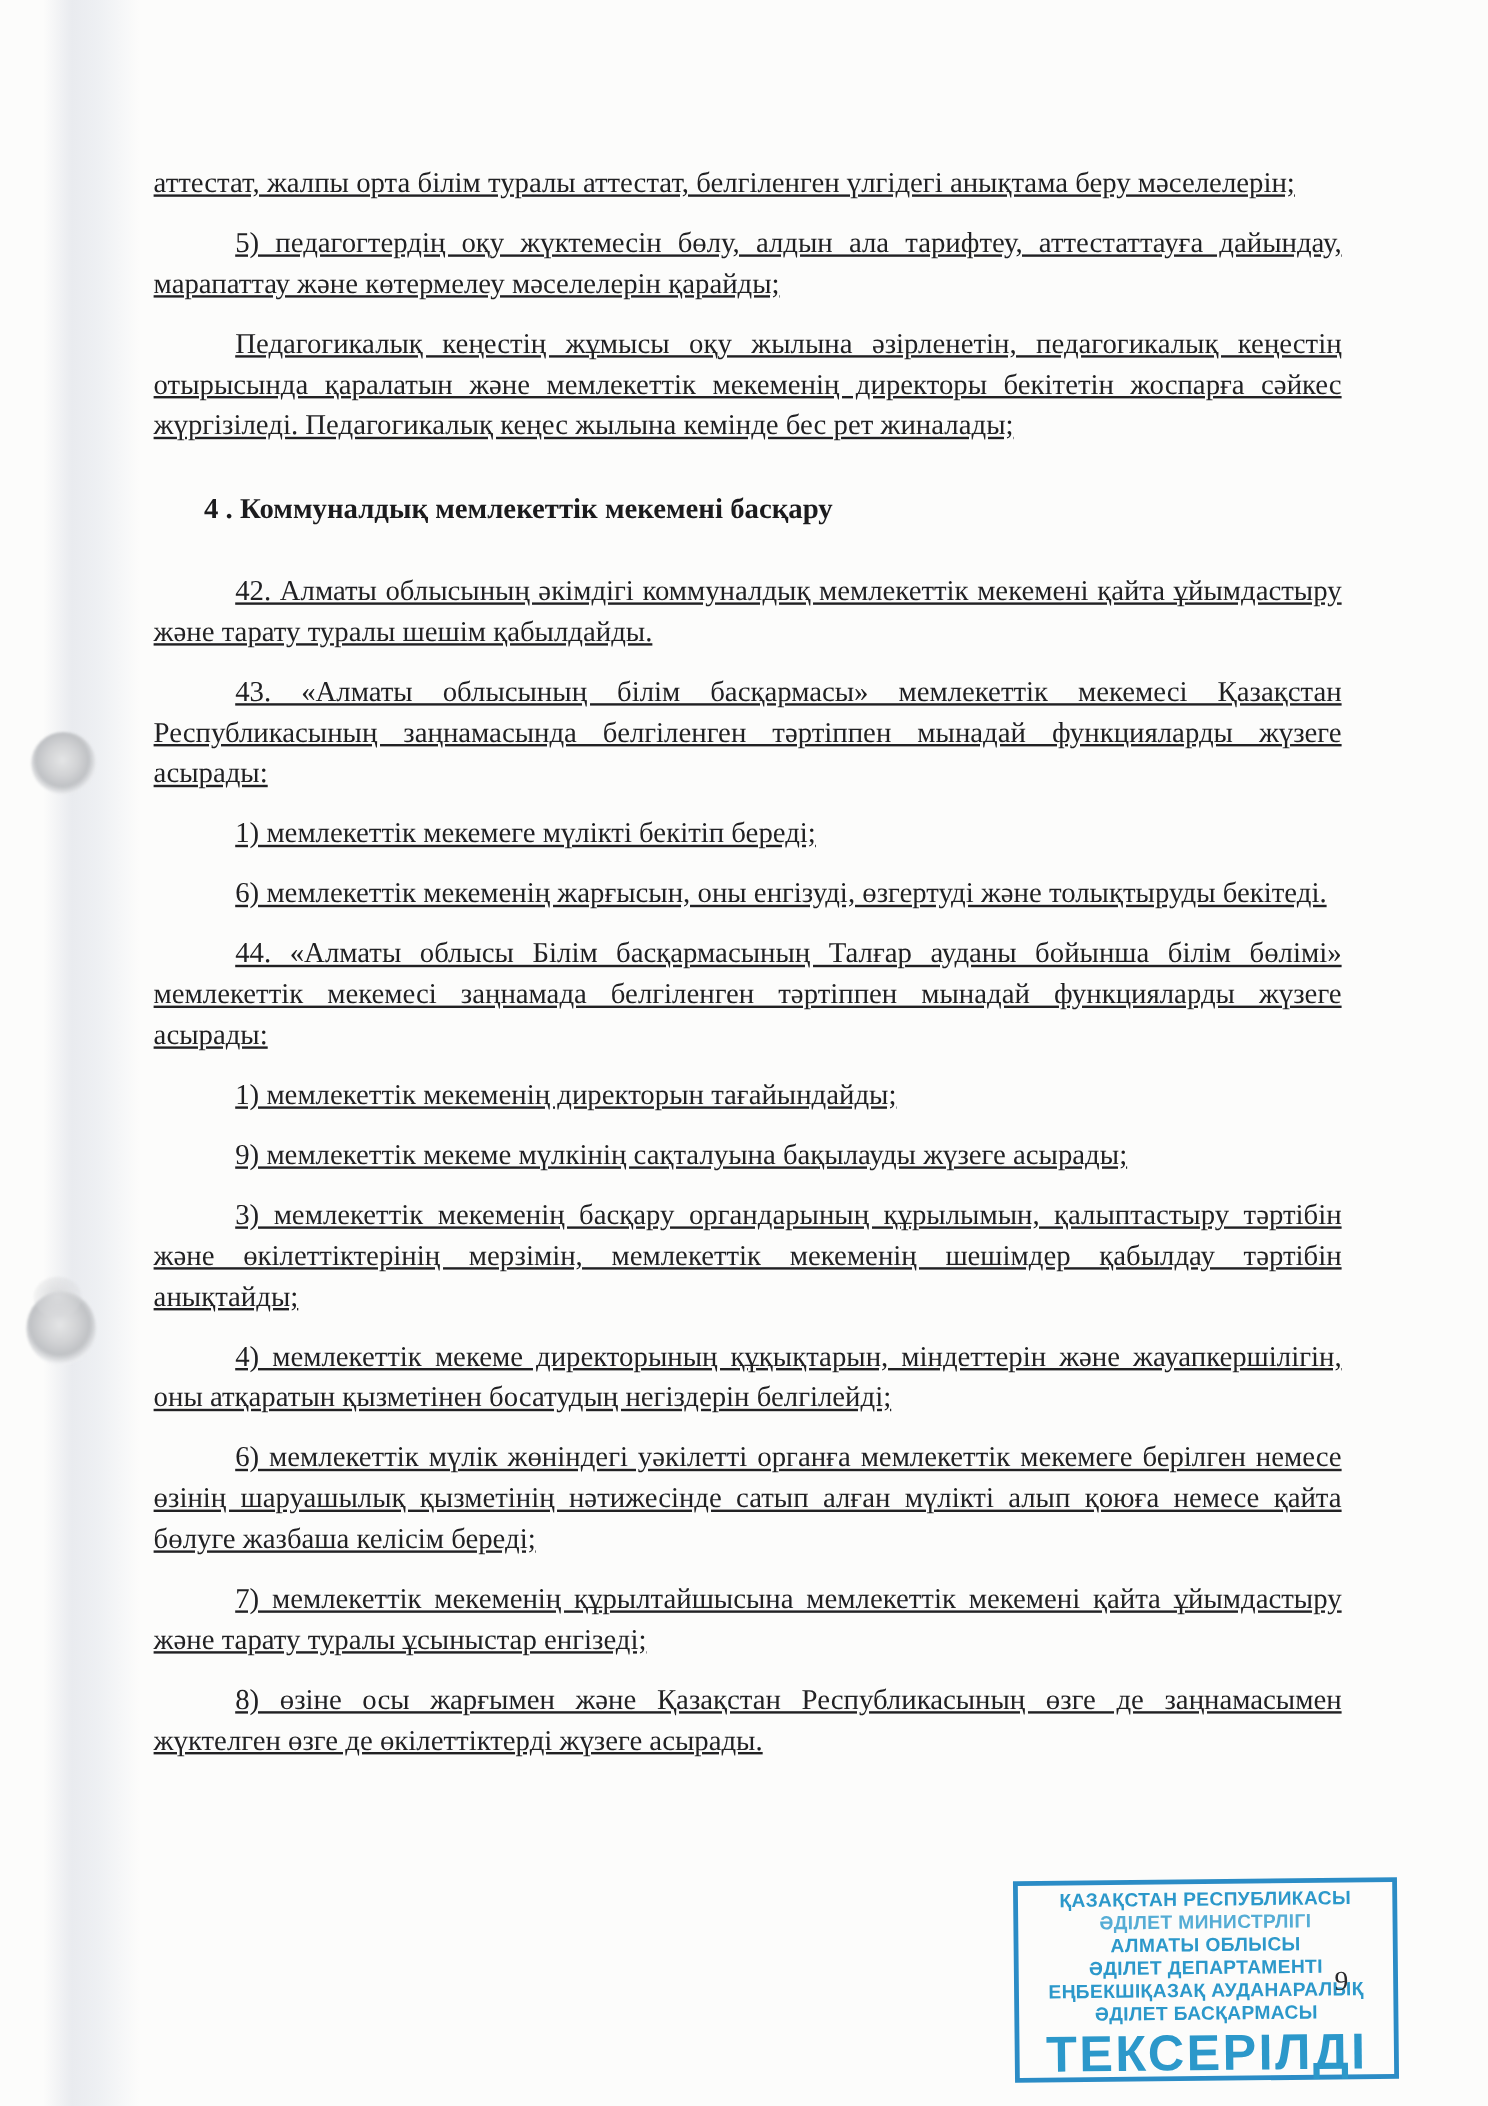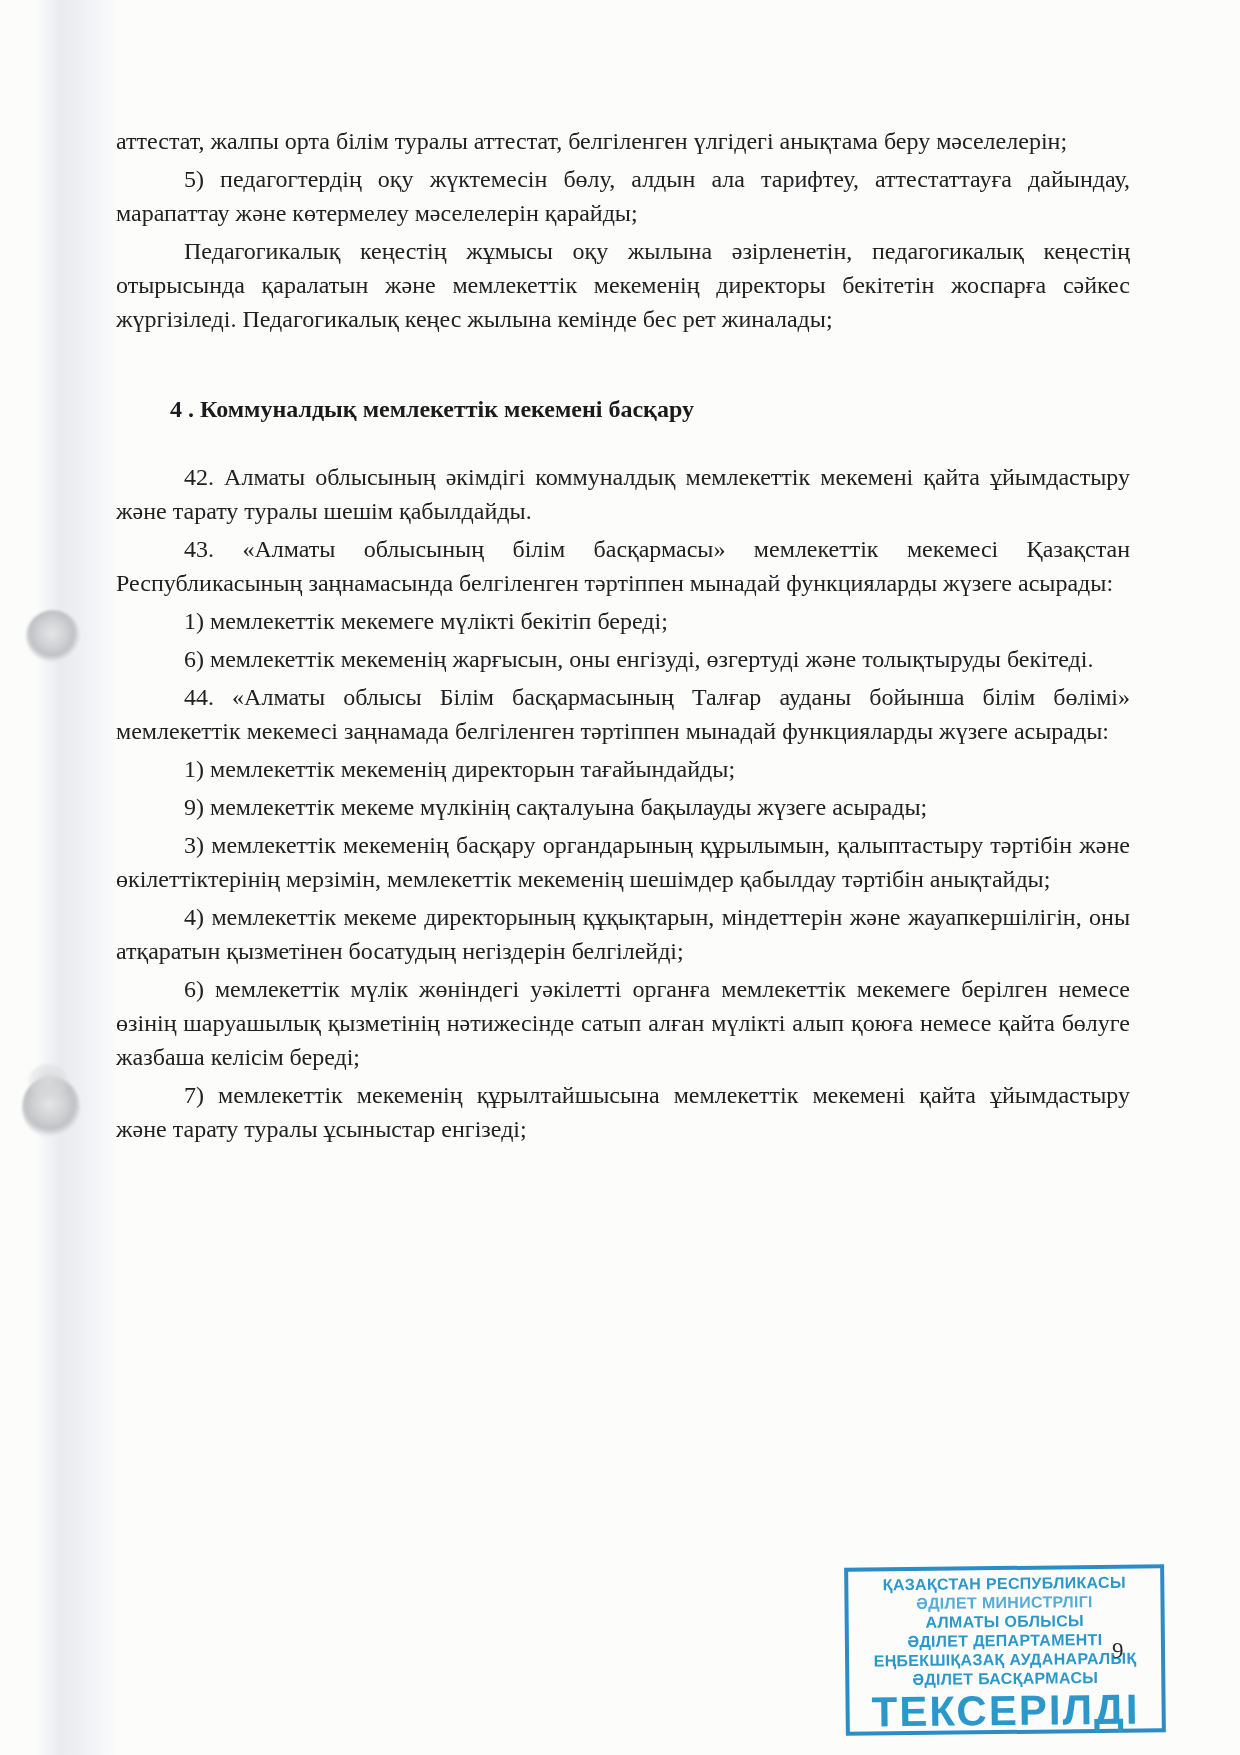--- a/index.html
+++ b/index.html
@@ -33,27 +33,27 @@
     background:radial-gradient(circle, #d8d9db 0%, rgba(216,217,219,0.4) 60%, rgba(255,255,255,0) 100%);
   }
 
   
   .doc-text {
     position:absolute; left:112px; top:120px; width:1022px;
     color:#212123;
     font-size:24px; line-height:34px;
     text-align:justify;
   }
-  .doc-text p { margin:4px; }
+  .doc-text p { margin:16px;text-decoration:underline; }
   .doc-text p.indent { text-indent:68px; }
   .doc-text p.stretch-last { text-align-last:justify; }
 
   .section-heading {
     font-size:24px; line-height:34px; font-weight:bold;
-    margin:56px 0 34px 58px;
+    margin:36px 0 34px 58px;
     text-align:left; text-indent:0;
     color:#1b1b1d;
   }
 
   
   .stamp {
     position:absolute; left:845px; top:1566px;
     width:320px; height:168px;
     box-sizing:border-box;
     border:4px solid #1f88c6;
@@ -101,20 +101,21 @@
   <p class="indent">43. «Алматы облысының білім басқармасы» мемлекеттік мекемесі Қазақстан Республикасының заңнамасында белгіленген тәртіппен мынадай функцияларды жүзеге асырады:</p>
   <p class="indent">1) мемлекеттік мекемеге мүлікті бекітіп береді;</p>
   <p class="indent">6) мемлекеттік мекеменің жарғысын, оны енгізуді, өзгертуді және толықтыруды бекітеді.</p>
   <p class="indent">44. «Алматы облысы Білім басқармасының Талғар ауданы бойынша білім бөлімі» мемлекеттік мекемесі заңнамада белгіленген тәртіппен мынадай функцияларды жүзеге асырады:</p>
   <p class="indent">1) мемлекеттік мекеменің директорын тағайындайды;</p>
   <p class="indent">9) мемлекеттік мекеме мүлкінің сақталуына бақылауды жүзеге асырады;</p>
   <p class="indent">3) мемлекеттік мекеменің басқару органдарының құрылымын, қалыптастыру тәртібін және өкілеттіктерінің мерзімін, мемлекеттік мекеменің шешімдер қабылдау тәртібін анықтайды;</p>
   <p class="indent">4) мемлекеттік мекеме директорының құқықтарын, міндеттерін және жауапкершілігін, оны атқаратын қызметінен босатудың негіздерін белгілейді;</p>
   <p class="indent">6) мемлекеттік мүлік жөніндегі уәкілетті органға мемлекеттік мекемеге берілген немесе өзінің шаруашылық қызметінің нәтижесінде сатып алған мүлікті алып қоюға немесе қайта бөлуге жазбаша келісім береді;</p>
   <p class="indent">7) мемлекеттік мекеменің құрылтайшысына мемлекеттік мекемені қайта ұйымдастыру және тарату туралы ұсыныстар енгізеді;</p>
+  <p class="indent">8) өзіне осы жарғымен және Қазақстан Республикасының өзге де заңнамасымен жүктелген өзге де өкілеттіктерді жүзеге асырады.</p>
 </main>
 
 <div class="stamp">
   <span class="stamp-line">ҚАЗАҚСТАН РЕСПУБЛИКАСЫ</span>
   <span class="stamp-line faded">ӘДІЛЕТ МИНИСТРЛІГІ</span>
   <span class="stamp-line">АЛМАТЫ ОБЛЫСЫ</span>
   <span class="stamp-line">ӘДІЛЕТ ДЕПАРТАМЕНТІ</span>
   <span class="stamp-line">ЕҢБЕКШІҚАЗАҚ АУДАНАРАЛЫҚ</span>
   <span class="stamp-line">ӘДІЛЕТ БАСҚАРМАСЫ</span>
   <span class="stamp-verdict">ТЕКСЕРІЛДІ</span>

